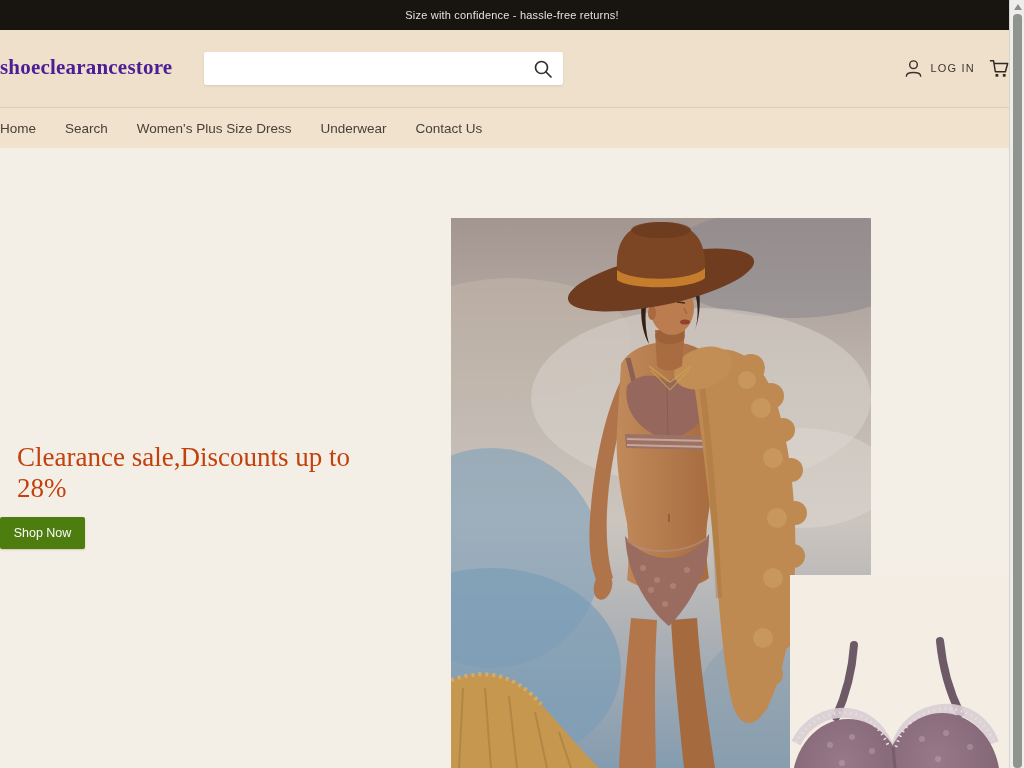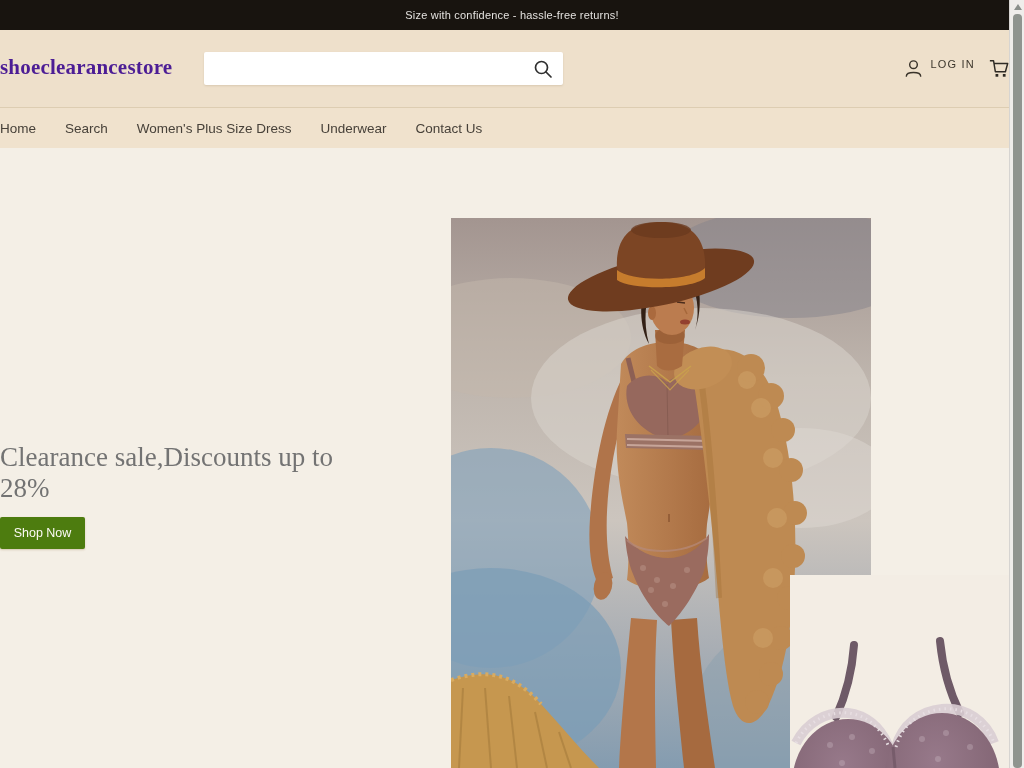--- a/index.html
+++ b/index.html
@@ -18,33 +18,33 @@
     font-weight:bold; font-size:21px; color:#4c1d95; letter-spacing:.2px; cursor:pointer; }
   .searchbox { position:absolute; left:204px; top:22px; width:359px; height:33px;
     background:#ffffff; border-radius:2px; box-shadow:0 1px 2px rgba(120,95,60,.18); }
   .searchbox input { position:absolute; left:0; top:0; width:315px; height:33px; border:0; outline:none;
     background:transparent; padding:0 0 0 14px; font-size:12px; color:#3a3a3a;
     font-family:"Liberation Sans", sans-serif; }
   .searchbox input::placeholder { color:#4c4c4c; opacity:1; }
   .search-btn { position:absolute; right:6px; top:3px; width:28px; height:27px; border:0;
     background:transparent; cursor:pointer; display:flex; align-items:center; justify-content:center; }
   .hdr-right { position:absolute; right:14px; top:24px; height:28px; display:flex; align-items:center; gap:7px; }
-  .login { display:flex; gap:7px; cursor:pointer; }
+  .login { display:flex; align-items:center; gap:7px; cursor:pointer; }
   .login-label { font-size:11px; letter-spacing:1.2px; color:#3c362c; }
   .cart-btn { border:0; background:transparent; cursor:pointer; display:flex; align-items:center; margin-left:6px; }
 
   
   .nav { position:absolute; left:0; top:107px; width:1024px; height:41px; background:#f0e2cd;
     border-top:1px solid #ddcdb2; display:flex; align-items:center; }
   .nav a { font-size:13.5px; color:#474139; text-decoration:none; margin-right:29px; white-space:nowrap; cursor:pointer; }
 
   
   .hero-img { position:absolute; left:451px; top:218px; width:420px; height:550px; z-index:1; }
-  .hero-title { position:absolute; left:0; top:442px; width:430px; z-index:2;
-    font-family:"Liberation Serif", serif; font-size:27px; line-height:31px; color:#737373; }
+  .hero-title { position:absolute; left:17px; top:442px; width:430px; z-index:2;
+    font-family:"Liberation Serif", serif; font-size:27px; line-height:31px; color:#c2410c; }
   .shop-btn { position:absolute; left:0; top:517px; width:85px; height:32px; z-index:2;
     background:#4d7c0f; color:#fcfaf5; border:0; border-radius:2px; font-size:12.5px;
     font-family:"Liberation Sans", sans-serif; cursor:pointer; box-shadow:0 1px 2px rgba(150,110,60,.3); }
 
   
   .product-card { position:absolute; left:790px; top:575px; width:234px; height:193px;
     background:#f3ede4; z-index:3; cursor:pointer; }
 
   
   .vscroll { position:absolute; right:0; top:0; width:15px; height:768px; background:#efedeb;

